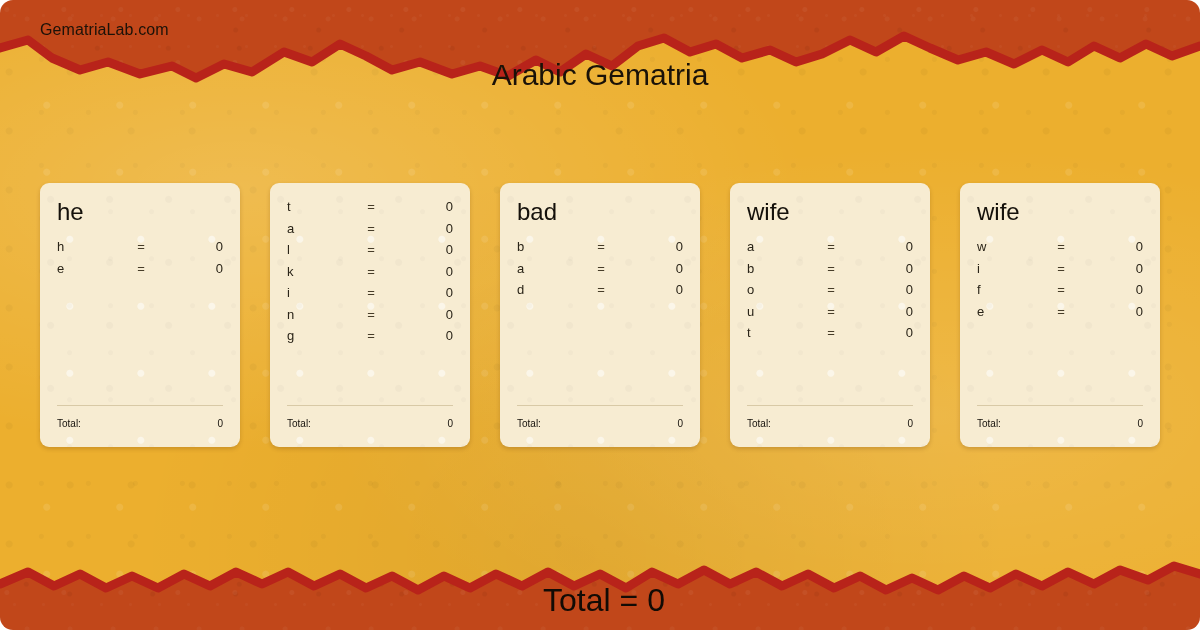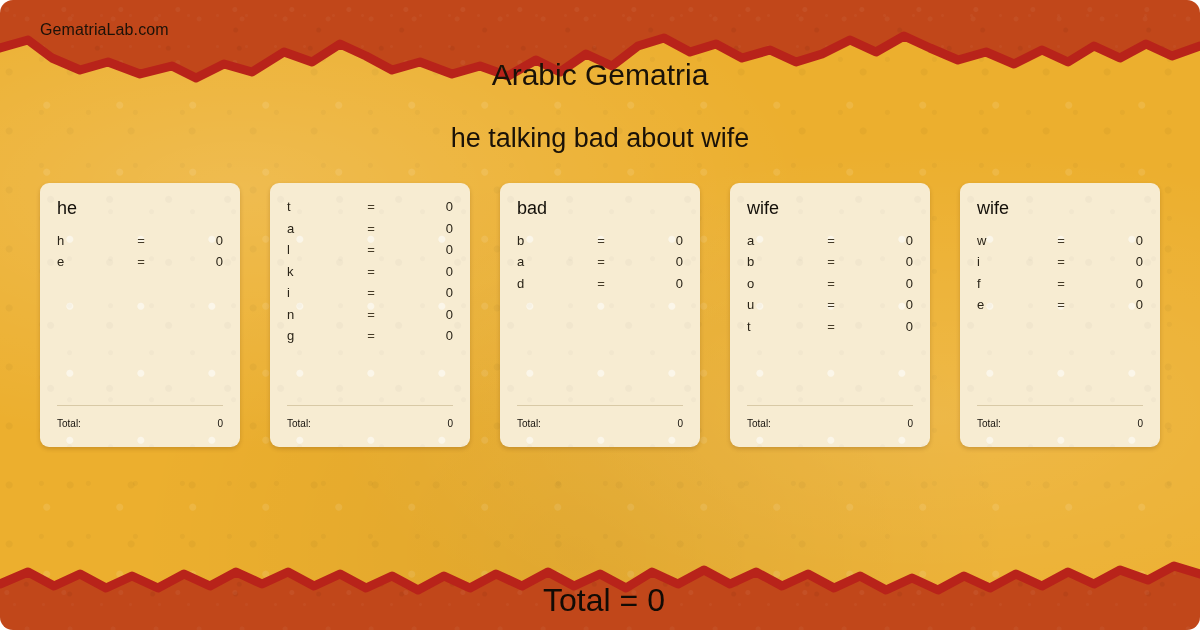--- a/index.html
+++ b/index.html
@@ -121,21 +121,21 @@
       radial-gradient(circle at 72% 61%, rgba(0,0,0,0.018) 0 2px, transparent 3px),
       radial-gradient(circle at 42% 84%, rgba(255,255,255,0.5) 0 3px, transparent 4px);
     background-size: 59px 63px, 41px 47px, 71px 67px;
     border-radius: 9px;
     box-shadow: 0 2px 4px rgba(90,45,10,0.22);
     padding: 16px 17px 0 17px;
     display: flex;
     flex-direction: column;
   }
   .card-word {
-    font-size: 18px;
+    font-size: 24px;
     color: #14100a;
     line-height: 1.1;
     margin-bottom: 14px;
     white-space: nowrap;
     overflow: hidden;
   }
   .letters {
     flex: 1 1 auto;
   }
   .lrow {
@@ -212,21 +212,20 @@
     <path d="M0,584 L28,572 L54,586 L80,574 L106,588 L132,576 L158,588 L184,574 L210,586
              L236,572 L262,584 L288,572 L314,586 L340,574 L366,588 L392,576 L418,590
              L444,576 L470,588 L496,574 L522,586 L548,572 L574,586 L600,574 L626,588
              L652,572 L678,584 L704,570 L730,584 L756,572 L782,586 L808,574 L834,588
              L860,576 L886,590 L912,578 L938,590 L964,576 L990,588 L1016,574 L1042,586
              L1068,572 L1094,584 L1120,570 L1148,580 L1174,566 L1200,574" fill="none" stroke="#B8231A" stroke-width="9" stroke-linejoin="round" stroke-linecap="round"></path>
   </svg>
 
   <div class="logo">GematriaLab.com</div>
   <div class="title">Arabic Gematria</div>
-  <div class="subtitle">he talking bad about wife</div>
 
   <div id="cards">
       <div class="card">
         <div class="card-word">he</div>
         <div class="letters">
           <div class="lrow">
             <span class="lchar">h</span>
             <span class="leq">=</span>
             <span class="lval">0</span>
           </div>

